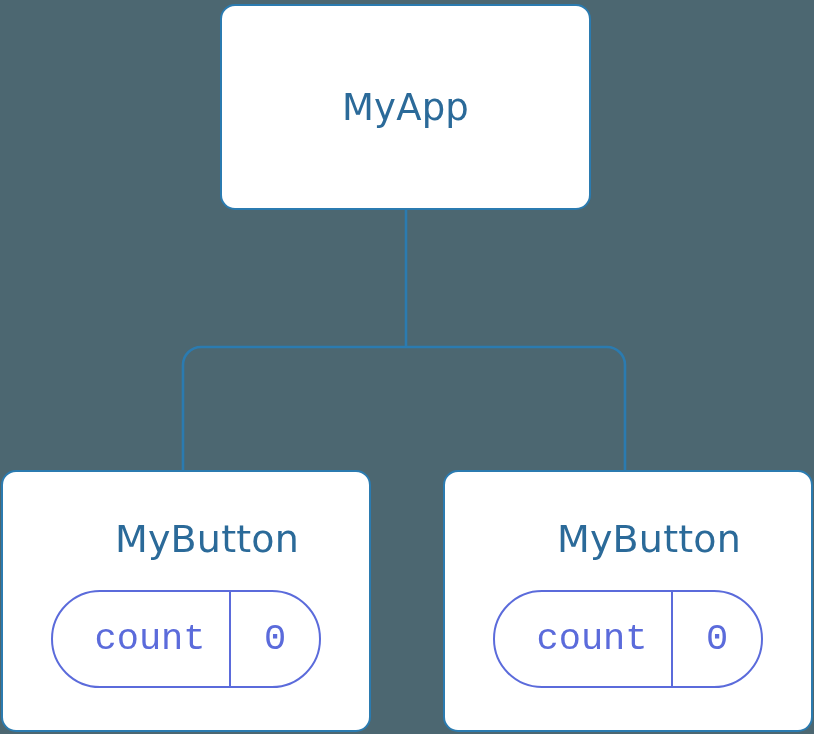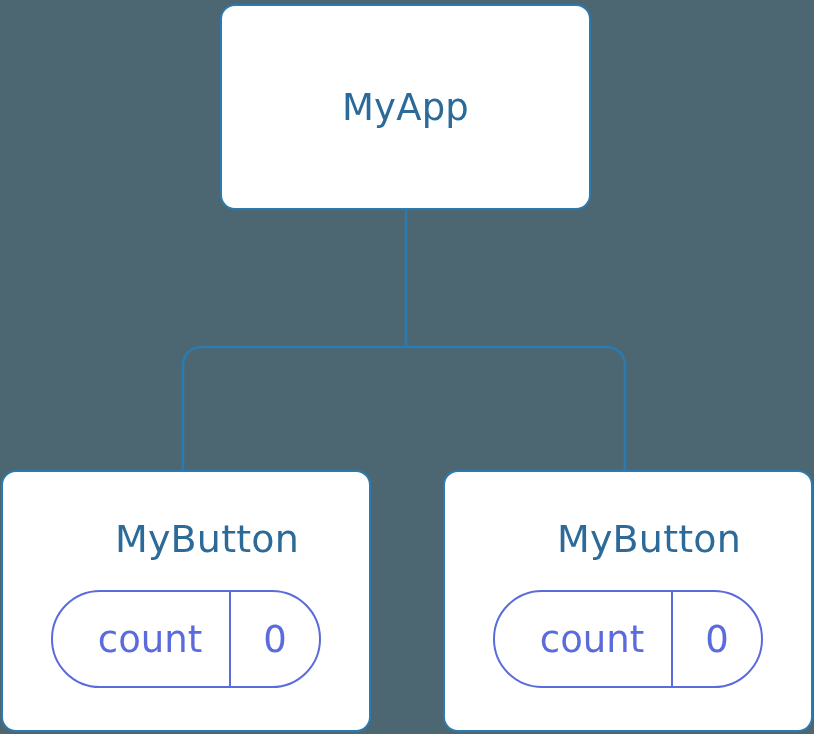--- a/index.html
+++ b/index.html
@@ -92,20 +92,21 @@
   .pill-key,
   .pill-val {
     display: flex;
     align-items: center;
     justify-content: center;
     color: #5b6bdb;
     font-size: 37px;
     line-height: 1;
     box-sizing: border-box;
     white-space: nowrap;
+    font-family: Liberation Mono, monospace;
   }
 
   .pill-key {
     width: 176px;
     padding-left: 18px;
   }
 
   .pill-val {
     width: 90px;
     border-left: 2.2px solid #5b6bdb;

